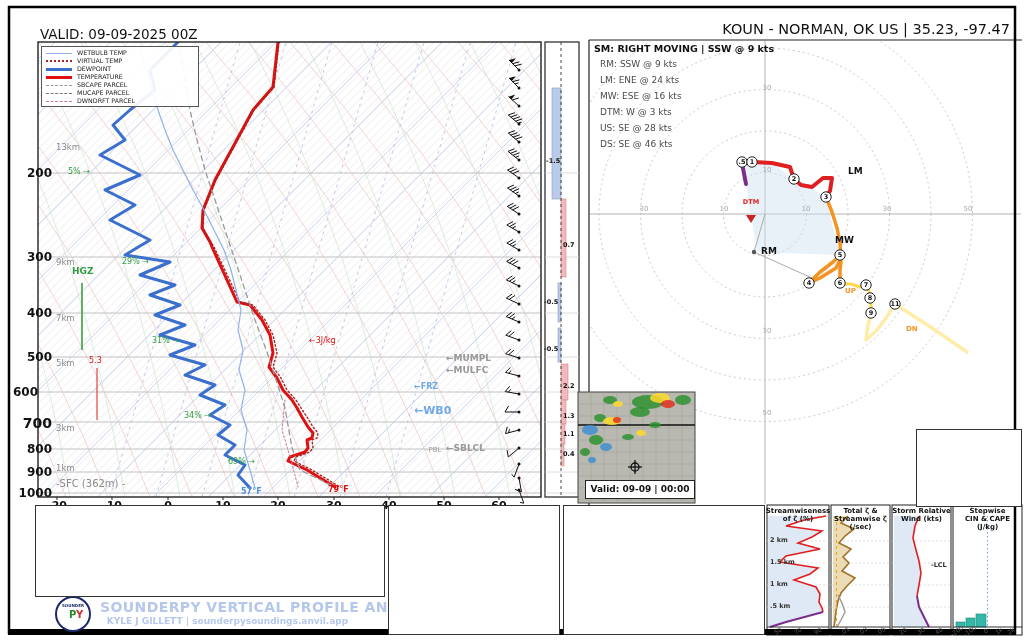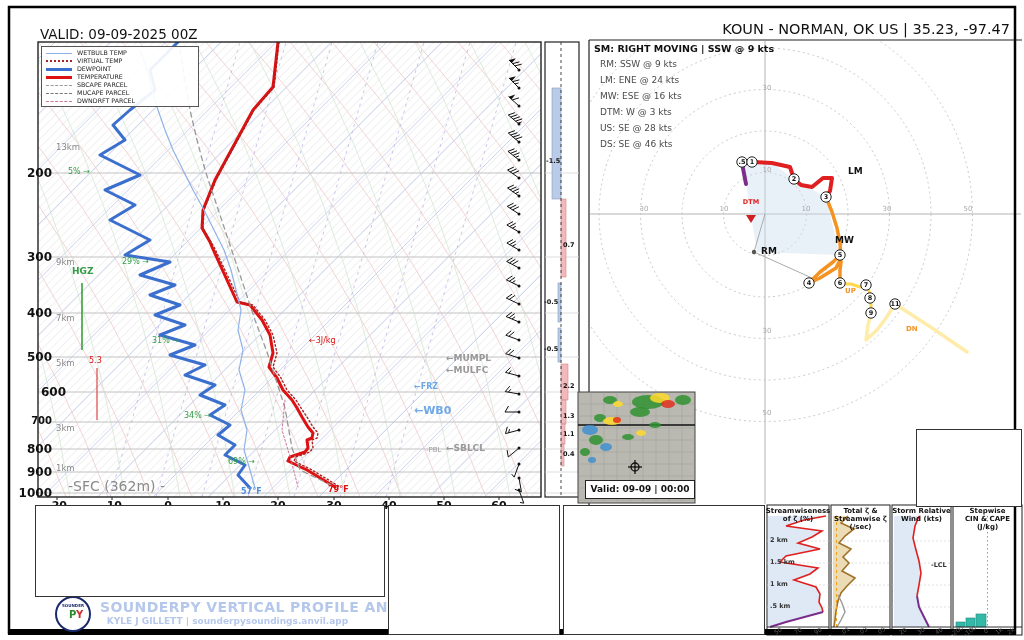--- a/index.html
+++ b/index.html
@@ -470,32 +470,32 @@
       </div>
     </div>
   <div class="lbl" id="radar-caption">Valid: 09-09 | 00:00</div>
   <div class="lbl" id="footer-title">SOUNDERPY VERTICAL PROFILE ANALYSIS TOOL</div>
   <div class="lbl" id="footer-sub">KYLE J GILLETT | sounderpysoundings.anvil.app</div>
   <div id="labels">
       <div class="lbl" style="left: 52px; top: 167px; font-size: 12px; color: rgb(17, 17, 17); font-weight: bold; transform: translateX(-100%);">200</div>
       <div class="lbl" style="left: 52px; top: 251px; font-size: 12px; color: rgb(17, 17, 17); font-weight: bold; transform: translateX(-100%);">300</div>
       <div class="lbl" style="left: 52px; top: 307px; font-size: 12px; color: rgb(17, 17, 17); font-weight: bold; transform: translateX(-100%);">400</div>
       <div class="lbl" style="left: 52px; top: 351px; font-size: 12px; color: rgb(17, 17, 17); font-weight: bold; transform: translateX(-100%);">500</div>
-      <div class="lbl" style="left: 66px; top: 386px; font-size: 12px; color: rgb(17, 17, 17); font-weight: bold; transform: translateX(-100%);">600</div>
-      <div class="lbl" style="left: 52px; top: 416px; font-size: 10px; color: rgb(17, 17, 17); font-weight: bold; transform: translateX(-100%);">700</div>
+      <div class="lbl" style="left: 38px; top: 386px; font-size: 12px; color: rgb(17, 17, 17); font-weight: bold; transform: translateX(-100%);">600</div>
+      <div class="lbl" style="left: 52px; top: 416px; font-size: 14px; color: rgb(17, 17, 17); font-weight: bold; transform: translateX(-100%);">700</div>
       <div class="lbl" style="left: 52px; top: 443px; font-size: 12px; color: rgb(17, 17, 17); font-weight: bold; transform: translateX(-100%);">800</div>
       <div class="lbl" style="left: 52px; top: 466px; font-size: 12px; color: rgb(17, 17, 17); font-weight: bold; transform: translateX(-100%);">900</div>
       <div class="lbl" style="left: 52px; top: 487px; font-size: 12px; color: rgb(17, 17, 17); font-weight: bold; transform: translateX(-100%);">1000</div>
       <div class="lbl" style="left: 56px; top: 143px; font-size: 8.5px; color: rgb(138, 138, 138);">13km</div>
       <div class="lbl" style="left: 56px; top: 258px; font-size: 8.5px; color: rgb(138, 138, 138);">9km</div>
       <div class="lbl" style="left: 56px; top: 314px; font-size: 8.5px; color: rgb(138, 138, 138);">7km</div>
       <div class="lbl" style="left: 56px; top: 359px; font-size: 8.5px; color: rgb(138, 138, 138);">5km</div>
       <div class="lbl" style="left: 56px; top: 424px; font-size: 8.5px; color: rgb(138, 138, 138);">3km</div>
       <div class="lbl" style="left: 56px; top: 464px; font-size: 8.5px; color: rgb(138, 138, 138);">1km</div>
-      <div class="lbl" style="left: 68px; top: 479px; font-size: 14px; color: rgb(138, 138, 138);">-SFC (362m) -</div>
+      <div class="lbl" style="left: 56px; top: 479px; font-size: 10px; color: rgb(138, 138, 138);">-SFC (362m) -</div>
       <div class="lbl" style="left: 57px; top: 500px; font-size: 11px; color: rgb(17, 17, 17); font-weight: bold; transform: translateX(-50%);">-20</div>
       <div class="lbl" style="left: 112px; top: 500px; font-size: 11px; color: rgb(17, 17, 17); font-weight: bold; transform: translateX(-50%);">-10</div>
       <div class="lbl" style="left: 168px; top: 500px; font-size: 11px; color: rgb(17, 17, 17); font-weight: bold; transform: translateX(-50%);">0</div>
       <div class="lbl" style="left: 223px; top: 500px; font-size: 11px; color: rgb(17, 17, 17); font-weight: bold; transform: translateX(-50%);">10</div>
       <div class="lbl" style="left: 278px; top: 500px; font-size: 11px; color: rgb(17, 17, 17); font-weight: bold; transform: translateX(-50%);">20</div>
       <div class="lbl" style="left: 334px; top: 500px; font-size: 11px; color: rgb(17, 17, 17); font-weight: bold; transform: translateX(-50%);">30</div>
       <div class="lbl" style="left: 389px; top: 500px; font-size: 11px; color: rgb(17, 17, 17); font-weight: bold; transform: translateX(-50%);">40</div>
       <div class="lbl" style="left: 444px; top: 500px; font-size: 11px; color: rgb(17, 17, 17); font-weight: bold; transform: translateX(-50%);">50</div>
       <div class="lbl" style="left: 499px; top: 500px; font-size: 11px; color: rgb(17, 17, 17); font-weight: bold; transform: translateX(-50%);">60</div>
       <div class="lbl" style="left: 68px; top: 168px; font-size: 8px; color: rgb(47, 158, 68);">5% →</div>

